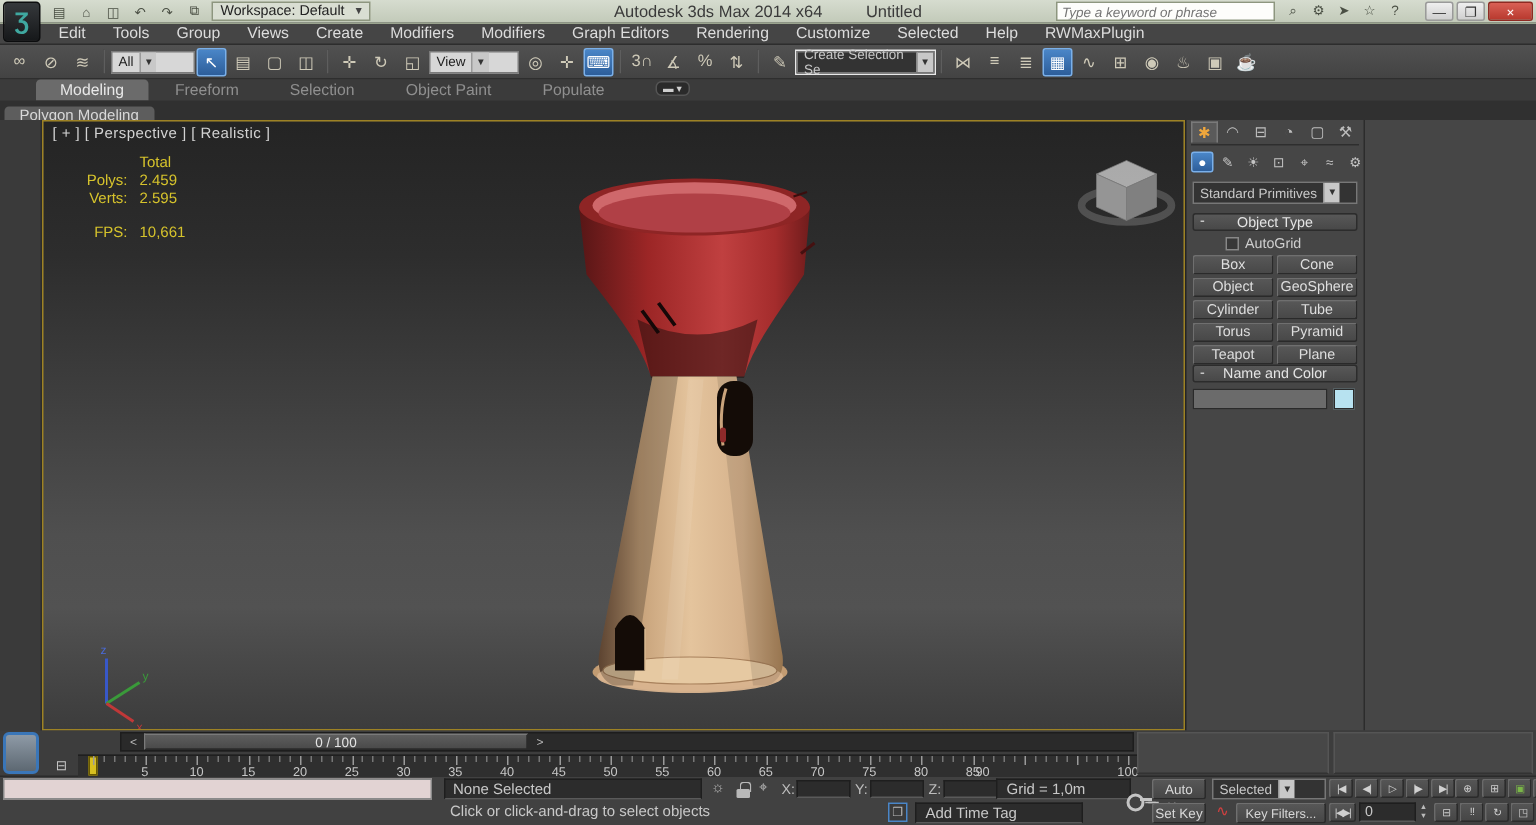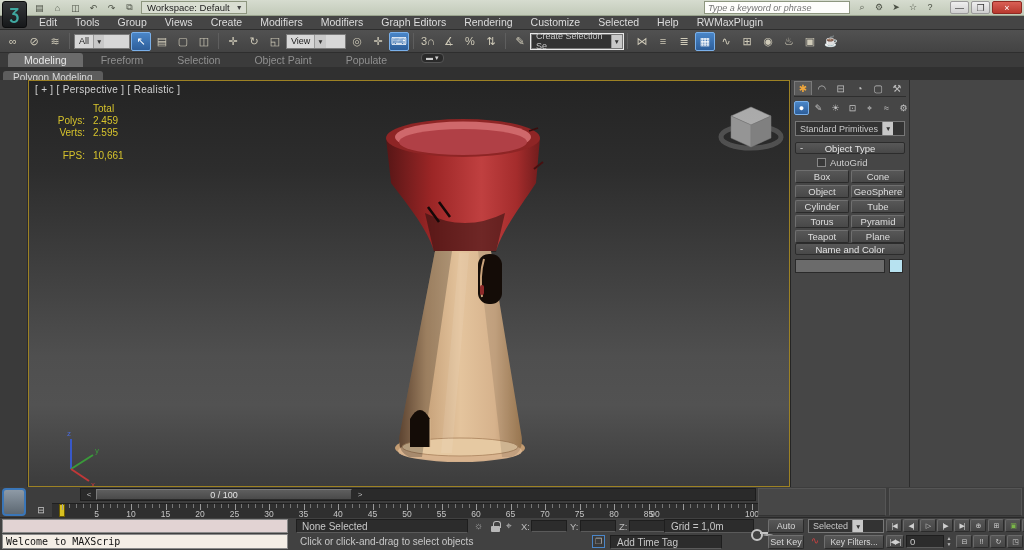--- a/index.html
+++ b/index.html
@@ -45,21 +45,21 @@
   .tb-btn.active { background:linear-gradient(#4a86c8,#2d5e9a); border:1px solid #7ab0ea; color:#fff; }
   .tb-sep { width:1px; height:16px; background:#2e2e2e; border-right:1px solid #5e5e5e; margin:0 3px; }
   .combo { display:inline-flex; align-items:center; height:15px; background:#d7d7d7; border:1px solid #7b7b7b;
     color:#1c1c1c; font-size:9px; padding-left:4px; }
   .combo .car { font-size:6.5px; color:#333; border-left:1px solid #9a9a9a; margin-left:4px; padding:0 2px; height:100%;
     display:inline-flex; align-items:center; background:#c8c8c8; }
   .combo.dark { background:#333; color:#c8c8c8; border-color:#777; box-shadow:0 0 0 1px #e8e8e8; }
 
   
   #ribbon-tabs { position:absolute; left:0; top:53px; width:1024px; height:14px; background:#3b3b3b;
-    display:flex; align-items:flex-start; padding-left:8px; gap:2px; }
+    display:flex; align-items:center; padding-left:24px; gap:2px; }
   .rib-tab { font-size:10.5px; color:#8f8f8f; padding:1px 16px; border-radius:3px 3px 0 0; }
   .rib-tab.active { background:#6b6b6b; color:#e8e8e8; }
   #rib-media { height:10px; margin:0 0 2px 16px; background:#2a2a2a; border:1px solid #555; border-radius:4px;
     color:#cfcfcf; font-size:7px; display:inline-flex; align-items:center; padding:0 4px; }
   #panel-tab-row { position:absolute; left:0; top:67px; width:1024px; height:13px; background:#303030; }
   #panel-tab { display:inline-block; margin-left:3px; background:#5d5d5d; color:#d8d8d8; font-size:10px;
     padding:0 10px; border-radius:3px 3px 0 0; line-height:13px; }
 
   
   #main { position:absolute; left:0; top:80px; width:1024px; height:407px; background:#3a3a3a; }
@@ -161,20 +161,24 @@
         <span class="qa-btn">▤</span>
         <span class="qa-btn">⌂</span>
         <span class="qa-btn">◫</span>
         <span class="qa-btn">↶</span>
         <span class="qa-btn">↷</span>
         <span class="qa-btn">⧉</span>
       </div>
     <div id="workspace">
       <span>Workspace: Default</span>
       <span class="car">▼</span>
+    </div>
+    <div id="title-text">
+      <b>Autodesk 3ds Max  2014 x64</b>
+      <span>Untitled</span>
     </div>
     <div id="infocenter">
       <input id="search-box" placeholder="Type a keyword or phrase" style="">
       <span id="ic-icons" style="display:flex;gap:5px;">
           <span class="ic-btn">⌕</span>
           <span class="ic-btn">⚙</span>
           <span class="ic-btn">➤</span>
           <span class="ic-btn">☆</span>
           <span class="ic-btn">?</span>
         </span>
@@ -554,21 +558,20 @@
         <div class="rt" style="left: 693.1px;"></div>
         <div class="rt rt5" style="left: 700px;"></div>
         <div class="rl" style="left: 700px; text-align: right;">100</div>
       </div>
     <div class="tr-panel" style="left:758px;width:128px"></div>
     <div class="tr-panel" style="left:889px;width:133px"></div>
   </div>
 
   <div id="status-bar">
     <div id="mxs-input"></div>
-    <div id="mxs-output">Welcome to MAXScrip</div>
     <div id="sel-status" class="field">None Selected</div>
     <div id="prompt-line">Click or click-and-drag to select objects</div>
 
     <span class="st-ico" style="left:474px">☼</span>
     <span class="lock-icon" style="left:491px;top:3px"></span>
     <span class="st-ico" style="left:506px">⌖</span>
 
     <span class="coord-label" style="left:521px">X:</span>
     <span class="coord-field field" style="left:531px"></span>
     <span class="coord-label" style="left:570px">Y:</span>

